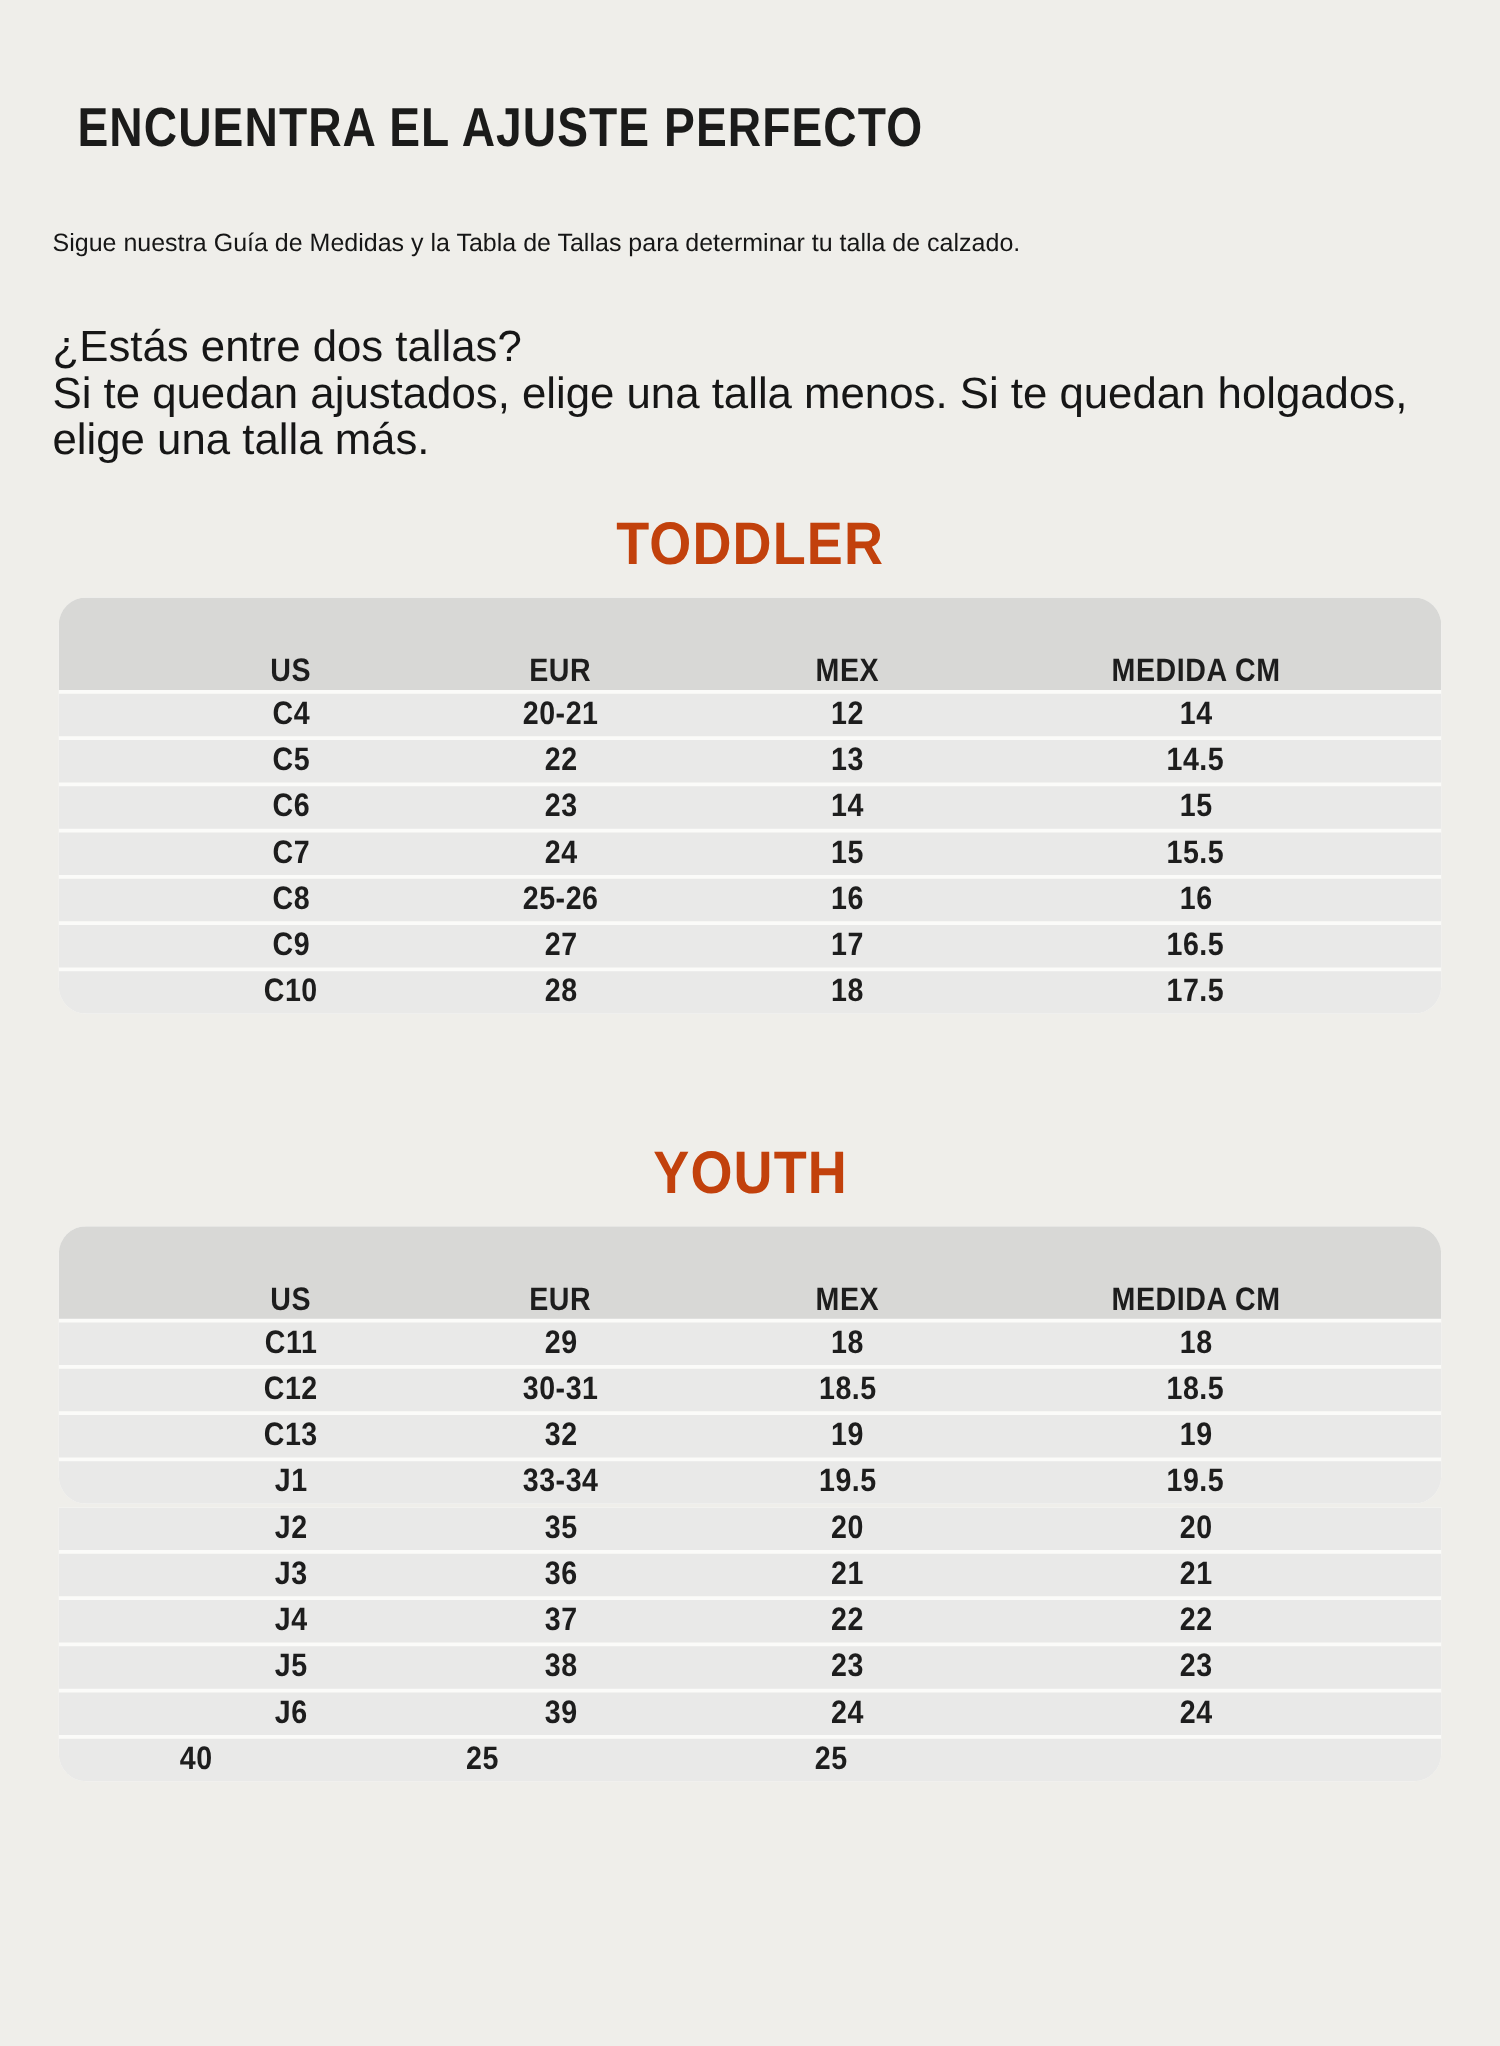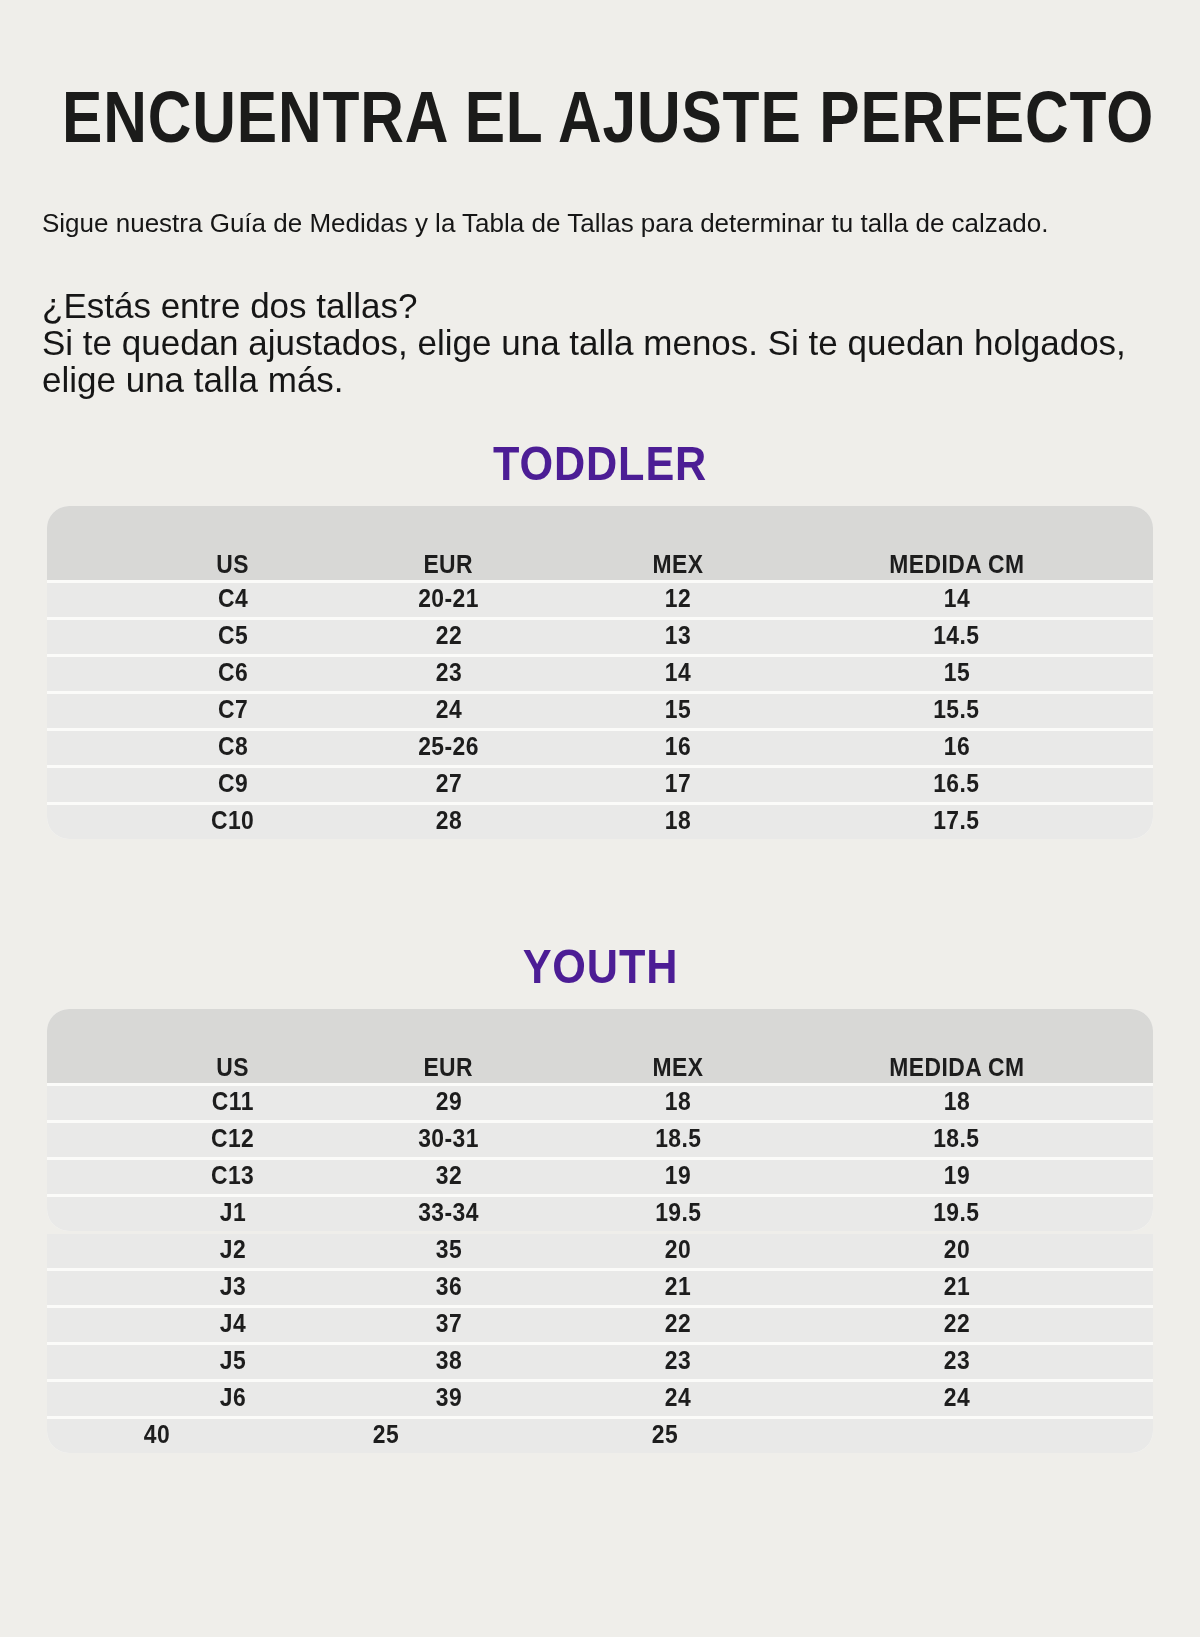--- a/index.html
+++ b/index.html
@@ -14,41 +14,41 @@
   body{
     width:1200px;height:1637px;overflow:hidden;
     background:var(--bg);
     color:var(--ink);
     font-family:"Liberation Sans",sans-serif;
   }
   .page{padding:0 42px}
 
   h1.title{
     margin:81px 0 0 20px;
-    font-size:72px;line-height:1;font-weight:bold;
+    font-size:44px;line-height:1;font-weight:bold;
     color:#1b1b1a;white-space:nowrap;
   }
   h1.title .squeeze{
     display:inline-block;transform:scaleX(.84);transform-origin:left center;
     letter-spacing:1px;
   }
 
   p.intro{
     margin:52px 0 0;
-    font-size:26px;line-height:36px;color:#161616;
+    font-size:20px;line-height:36px;color:#161616;
   }
   .fit-block{
     margin:46px 0 0;
     font-size:35px;line-height:37px;color:#161616;
   }
 
   h2.section-heading{
     margin:42px 0 0;
     font-size:48px;line-height:1;font-weight:bold;
-    text-align:center;color:#4c1d95;
+    text-align:center;color:#c2410c;
   }
   h2.section-heading .squeeze{
     display:inline-block;transform:scaleX(.9);letter-spacing:1px;
   }
   h2.youth-gap{margin-top:104px}
 
   .tbl{
     width:1106px;margin:18px 0 0 5px;
     background:var(--gap);
     overflow:hidden;

